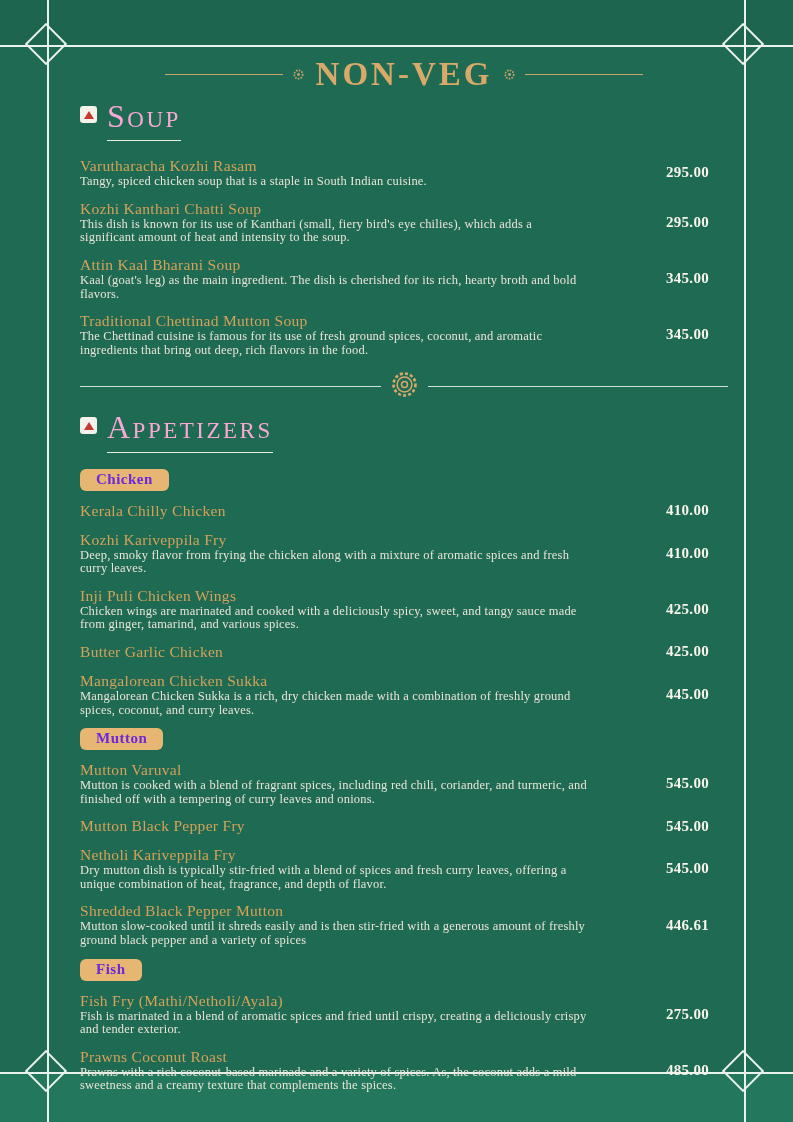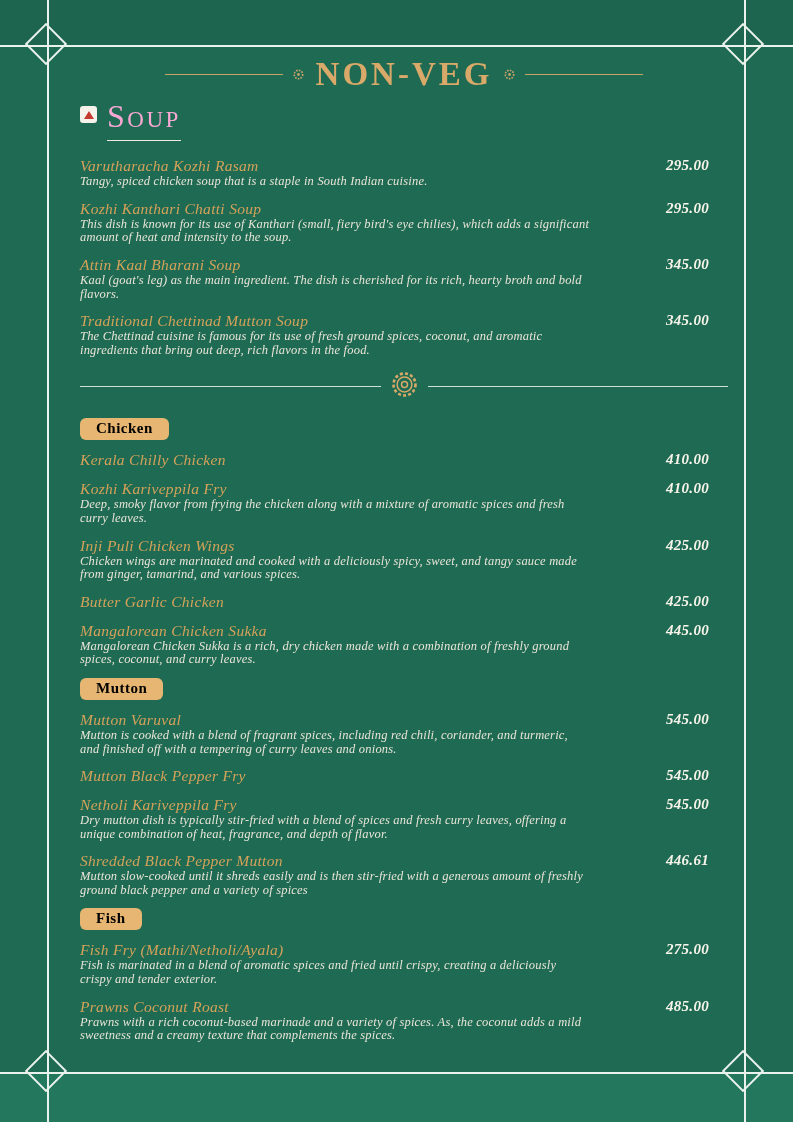--- a/index.html
+++ b/index.html
@@ -53,34 +53,34 @@
     border-bottom:8px solid #c43a2e;
   }
   .sec-title {
     display:block; width:max-content;
     color:#f9a8d4; font-size:23px; letter-spacing:2.5px; font-weight:500;
     border-bottom:1.5px solid #f0ece2; padding-bottom:6px; line-height:1.1;
   }
   .sec-title::first-letter { font-size:32px; }
 
   .items { margin-top:16px; }
-  .item { display:flex; align-items:flex-start; margin-bottom:11px;font-style:italic; }
+  .item { display:flex; align-items:center; margin-bottom:11px; }
   .item-text { flex:1 1 auto; max-width:545px; }
   .item-title { color:#d4a259; font-size:15.5px; line-height:18px; letter-spacing:.3px; }
   .item-desc { color:#e9e5d8; font-size:12.5px; line-height:13.6px; max-width:510px; letter-spacing:.2px; }
   .item-price { flex:0 0 84px; text-align:right; color:#f7f4ea; font-size:15px; font-weight:bold; letter-spacing:.3px; }
 
   .divider { display:flex; align-items:center; margin:14px 0 8px 0; }
   .divider .dline { flex:1; height:1px; background:#cfe0d5; }
   .divider .mandala { margin:0 10px; }
 
   .badge-row { margin:8px 0 11px 0; }
   .badge-row.first { margin-top:2px; }
   .badge {
-    display:inline-block; background:#e6b672; color:#000000;
+    display:inline-block; background:#e6b672; color:#6d28d9;
     font-size:15px; font-weight:bold; letter-spacing:.5px;
     padding:2px 16px 3px 16px; border-radius:6px;
   }
 </style>
 </head>
 <body>
 
 <div class="top-band"></div>
 <div class="bottom-band"></div>
 <div class="hline top"></div>
@@ -155,20 +155,26 @@
     <span class="mandala">
       <svg width="27" height="27" viewBox="0 0 27 27">
         <circle cx="13.5" cy="13.5" r="11" fill="none" stroke="#d8a968" stroke-width="2.6" stroke-dasharray="3 2.2"></circle>
         <circle cx="13.5" cy="13.5" r="7.4" fill="#1f6a53" stroke="#d8a968" stroke-width="1.5"></circle>
         <circle cx="13.5" cy="13.5" r="3" fill="none" stroke="#d8a968" stroke-width="1.5"></circle>
       </svg>
     </span>
     <span class="dline"></span>
   </div>
 
+  <div class="sec-header">
+    <span class="nv-icon">
+        <span class="nv-tri"></span>
+      </span>
+    <span class="sec-title">APPETIZERS</span>
+  </div>
 
   <div class="items">
 
     <div class="badge-row first"><span class="badge">Chicken</span></div>
 
     <div class="item">
       <div class="item-text">
         <div class="item-title">Kerala Chilly Chicken</div>
       </div>
       <div class="item-price">410.00</div>

